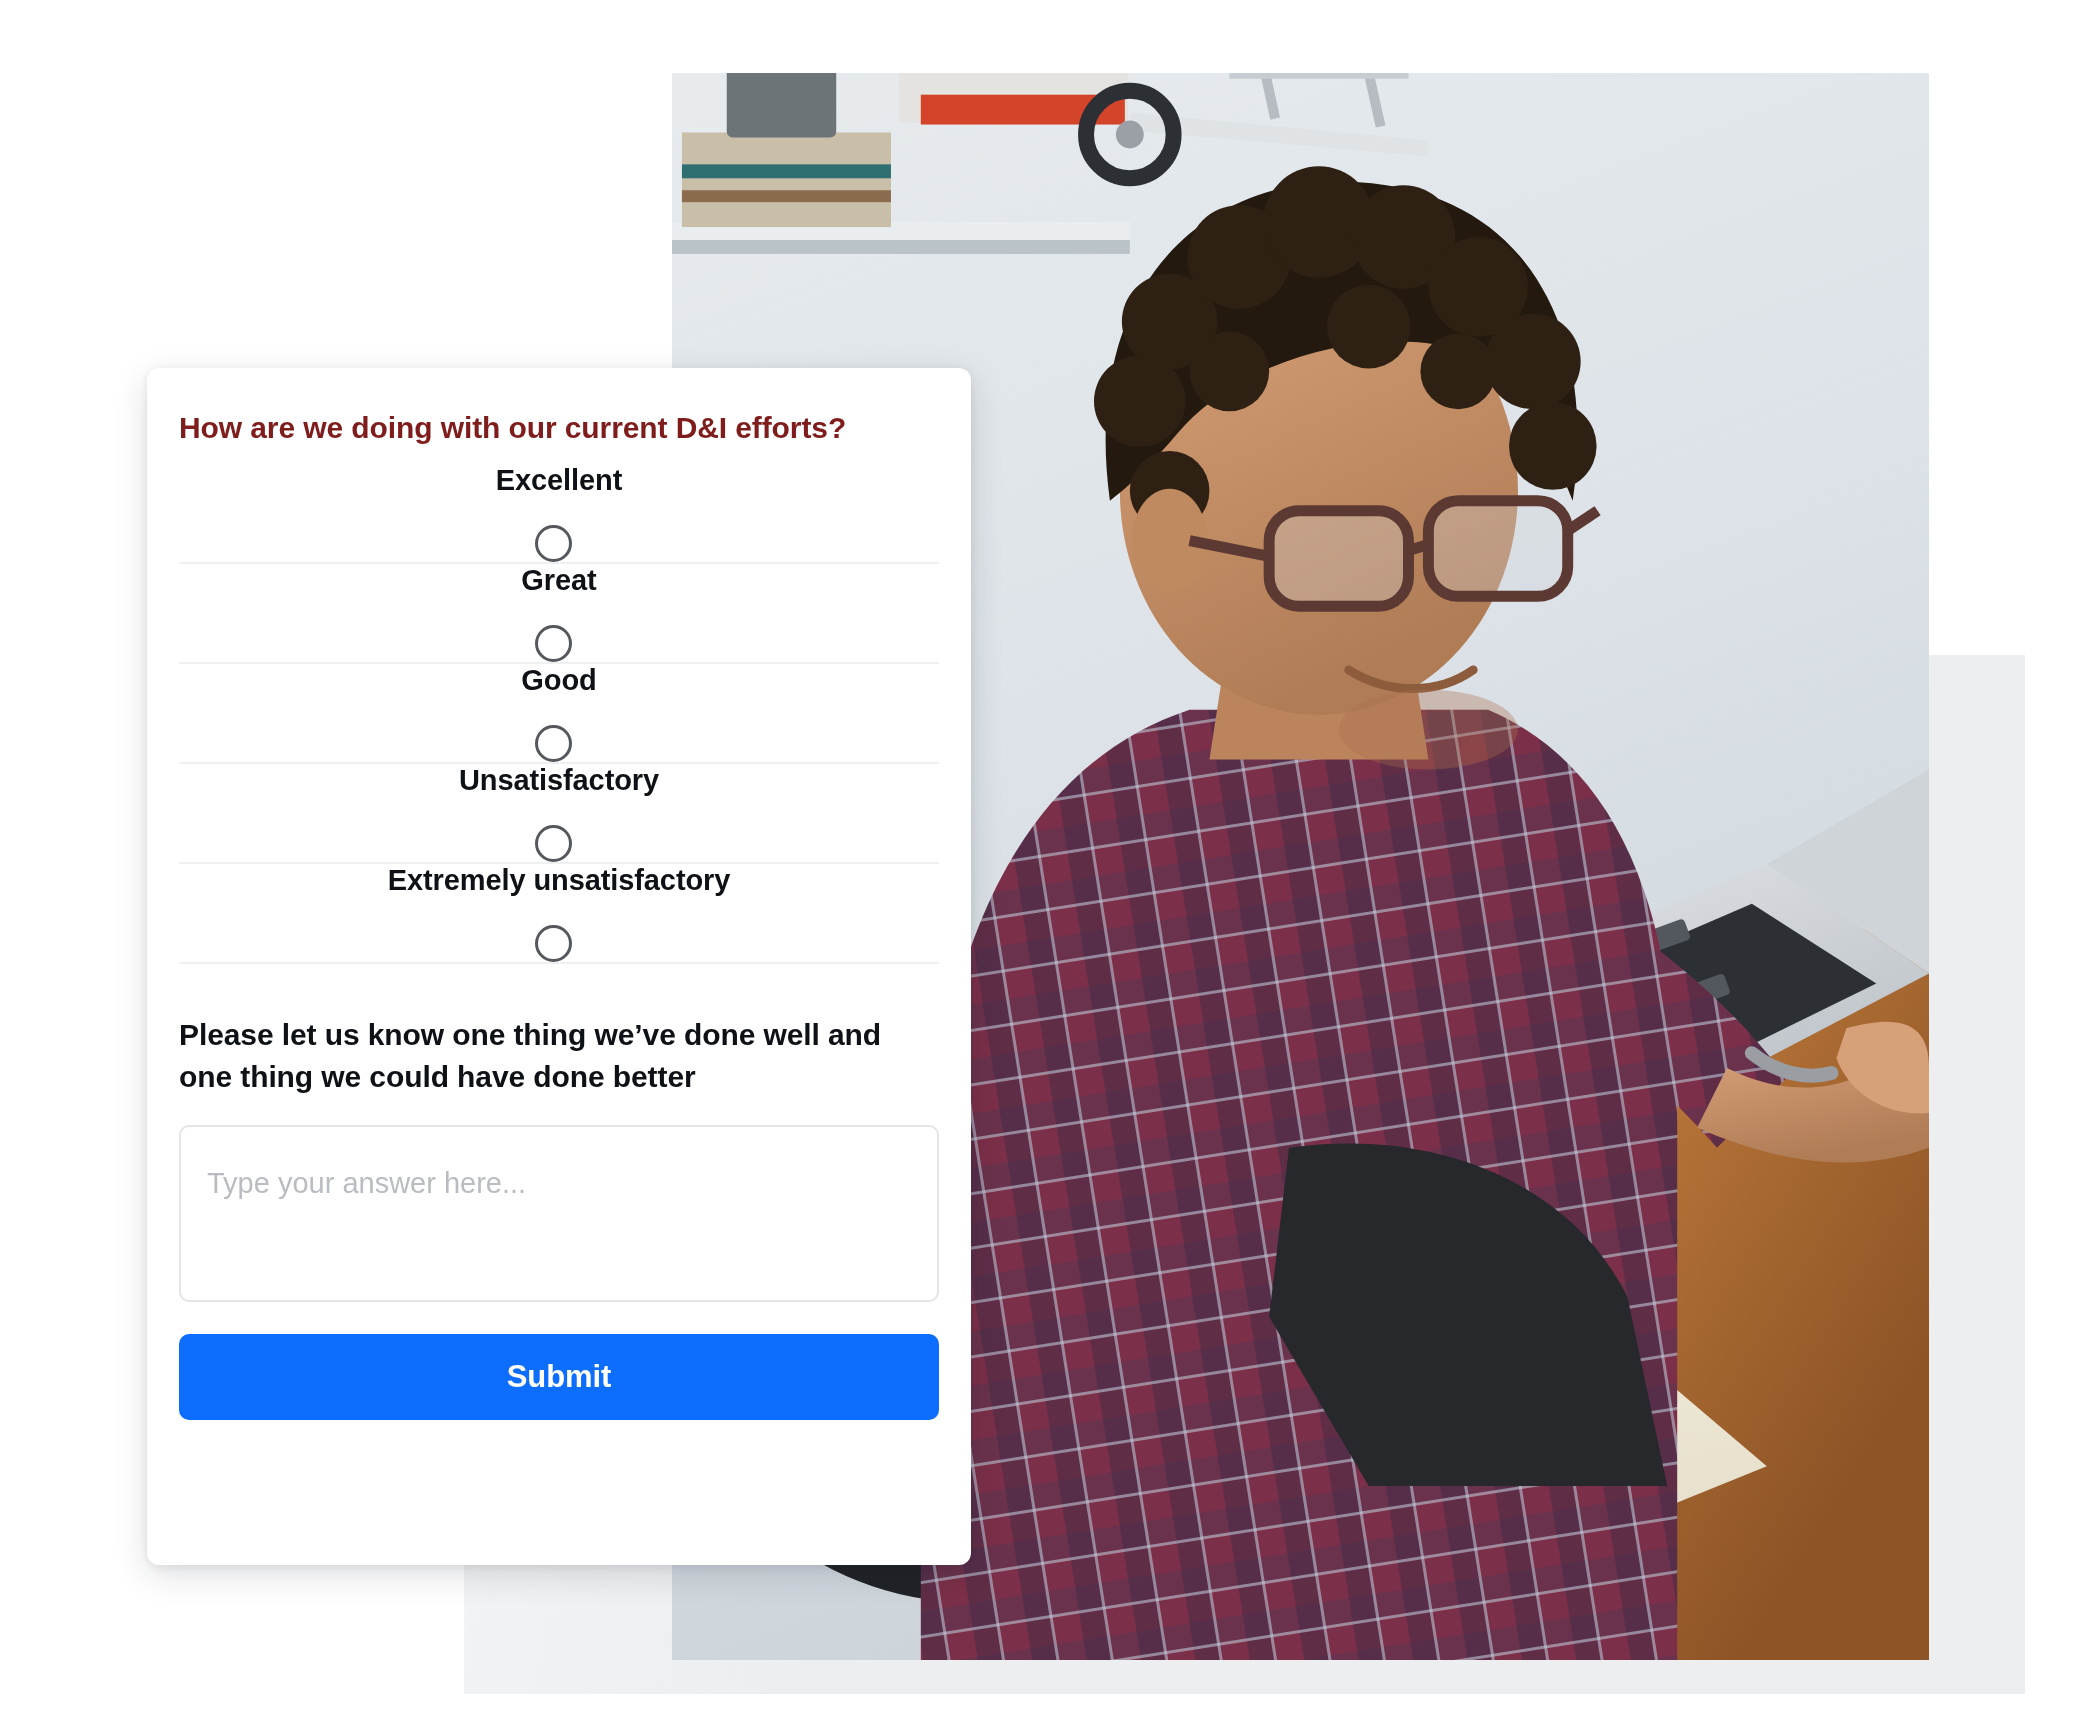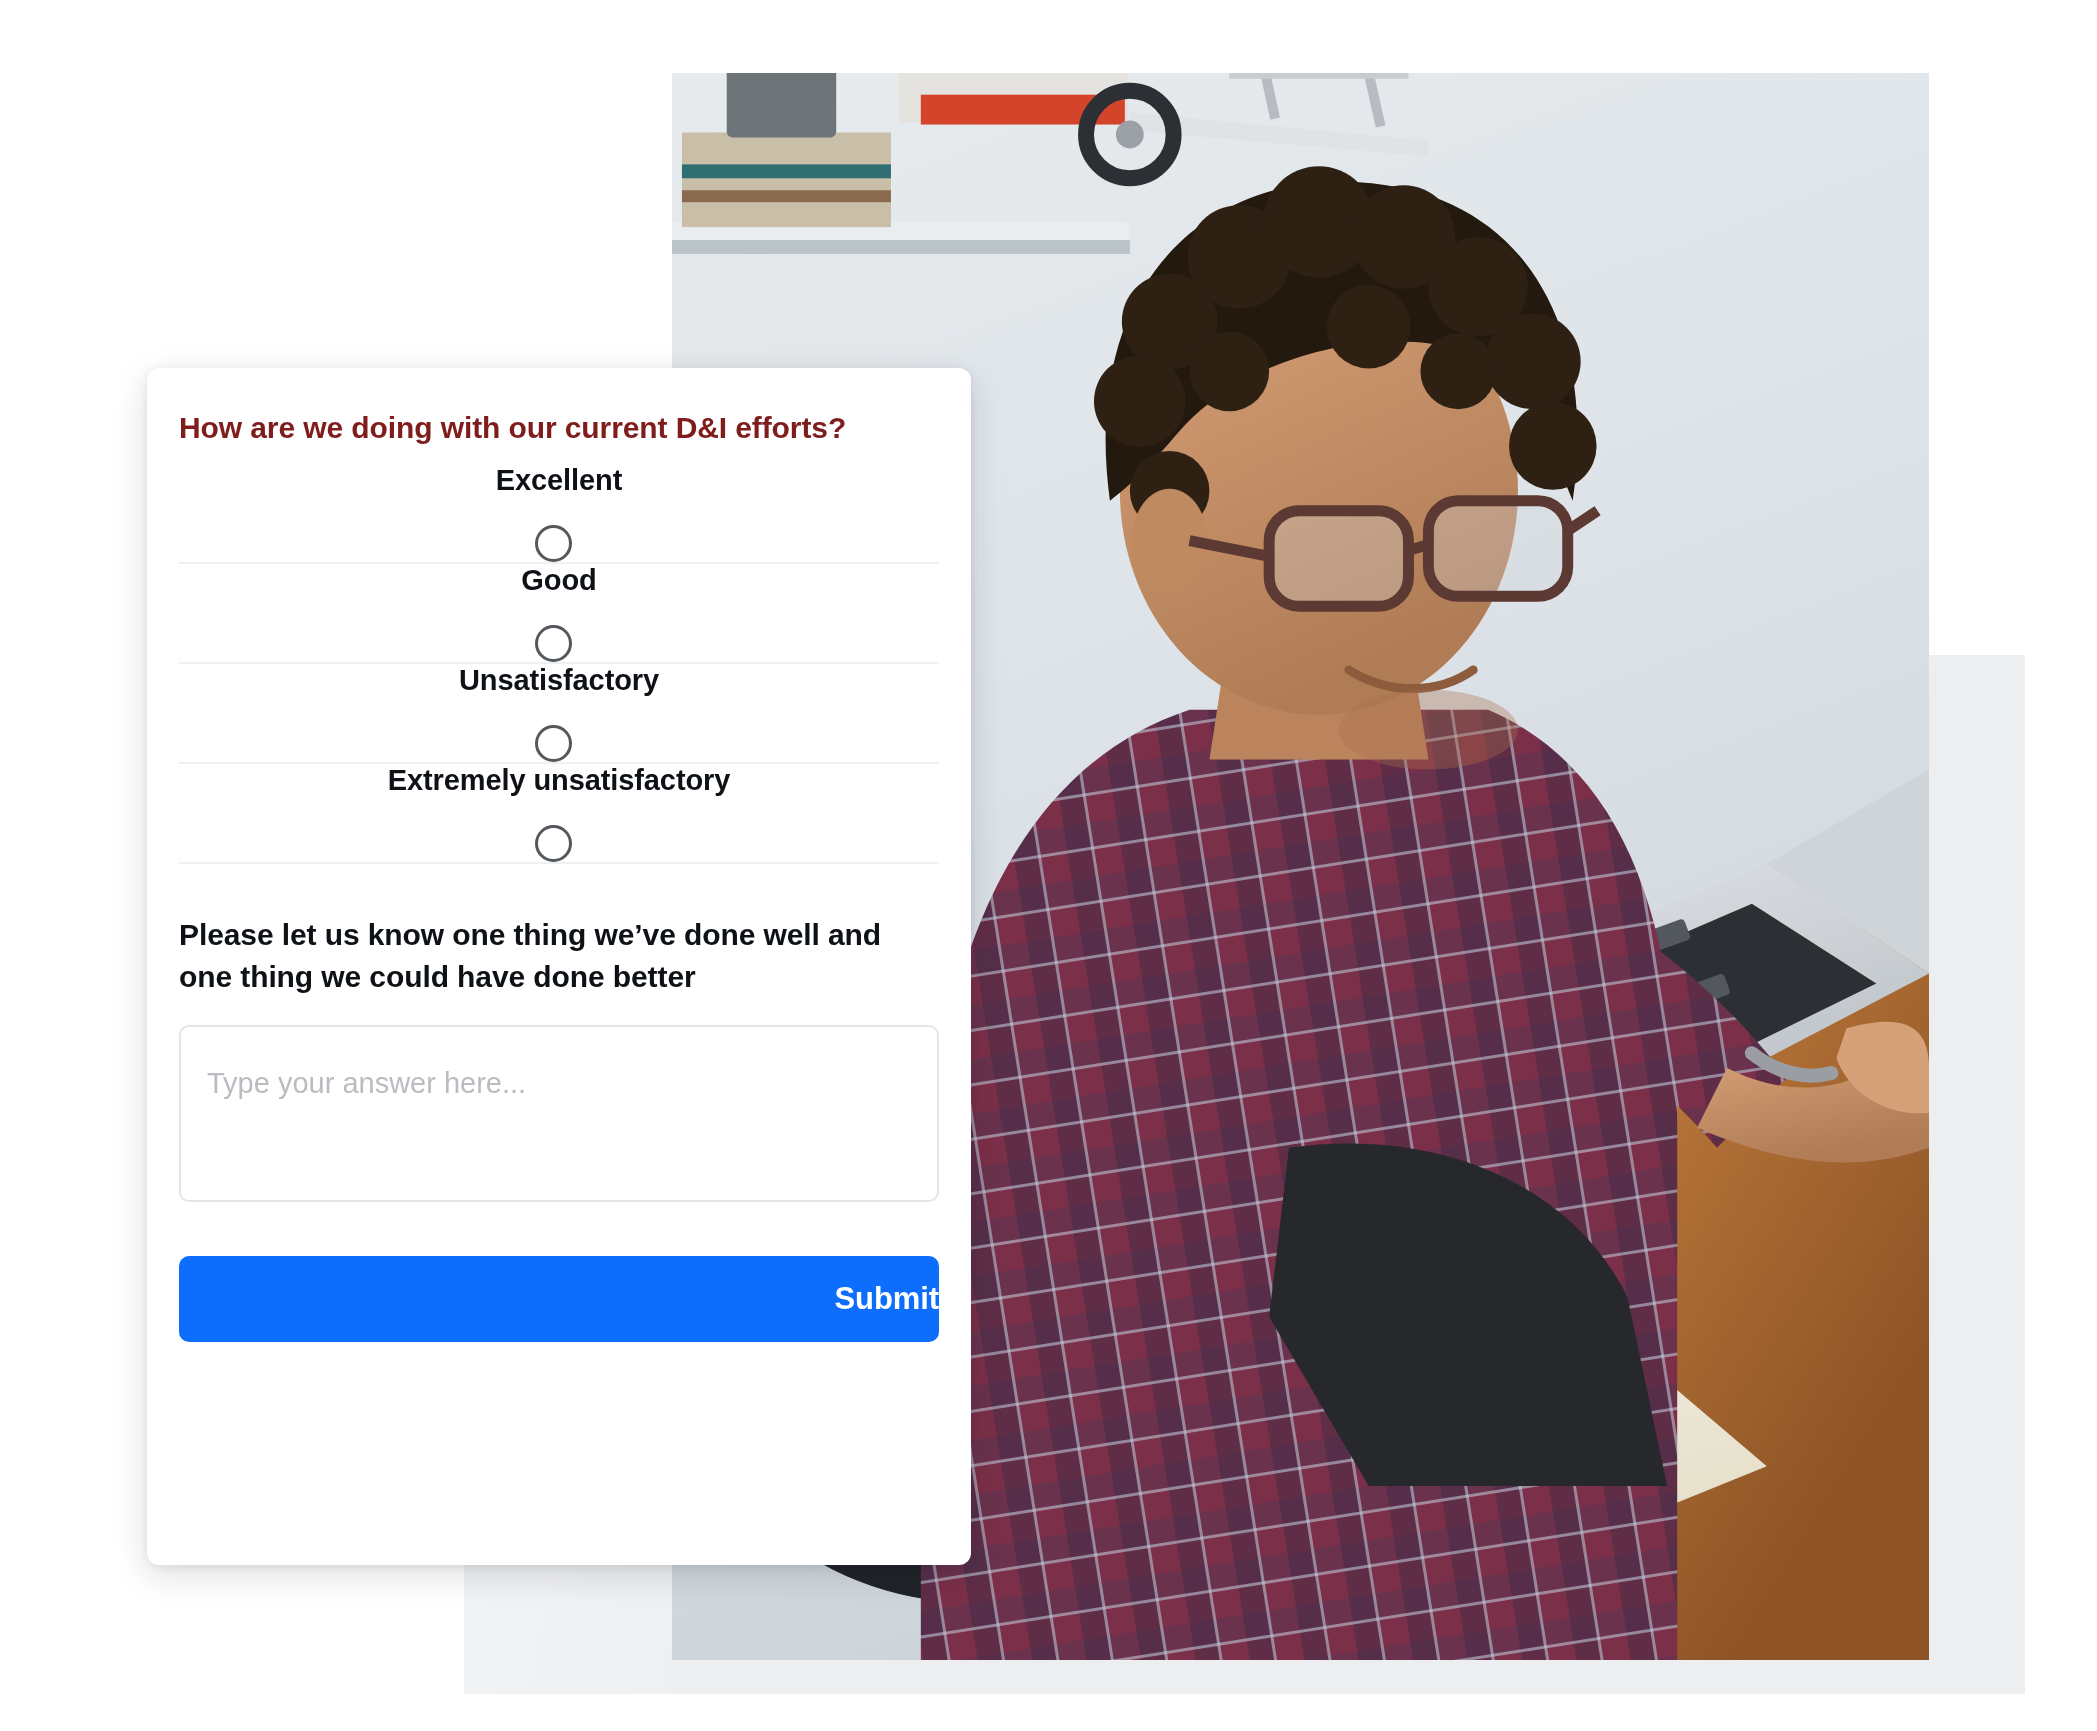--- a/index.html
+++ b/index.html
@@ -152,33 +152,32 @@
     padding: 40px 26px;
     font-family: "Liberation Sans", sans-serif;
     font-size: 29px;
     color: #17191c;
     resize: none;
     outline: none;
   }
   .answer-box::placeholder { color: #b9bcc0; }
 
   .submit-btn {
-    margin-top: 50px;
+    margin-top: 28px;
     width: 100%;
     height: 86px;
     border: none;
     border-radius: 10px;
     background: #0d6efd;
     color: #ffffff;
     font-family: "Liberation Sans", sans-serif;
     font-size: 31px;
     font-weight: bold;
     letter-spacing: -0.1px;
     cursor: pointer;
-    text-align: right;
   }
 </style>
 </head>
 <body>
 
 <div id="stage">
 
   <div class="panel-gray"></div>
   <div class="panel-gray-soft"></div>
 
@@ -361,20 +360,24 @@
 
       <div class="question">How are we doing with our current D&amp;I efforts?</div>
 
       <div class="options">
 
         <div class="option-row">
           <span class="option-label">Excellent</span>
           <span class="radio"></span>
         </div>
 
+        <div class="option-row">
+          <span class="option-label">Great</span>
+          <span class="radio"></span>
+        </div>
 
         <div class="option-row">
           <span class="option-label">Good</span>
           <span class="radio"></span>
         </div>
 
         <div class="option-row">
           <span class="option-label">Unsatisfactory</span>
           <span class="radio"></span>
         </div>

